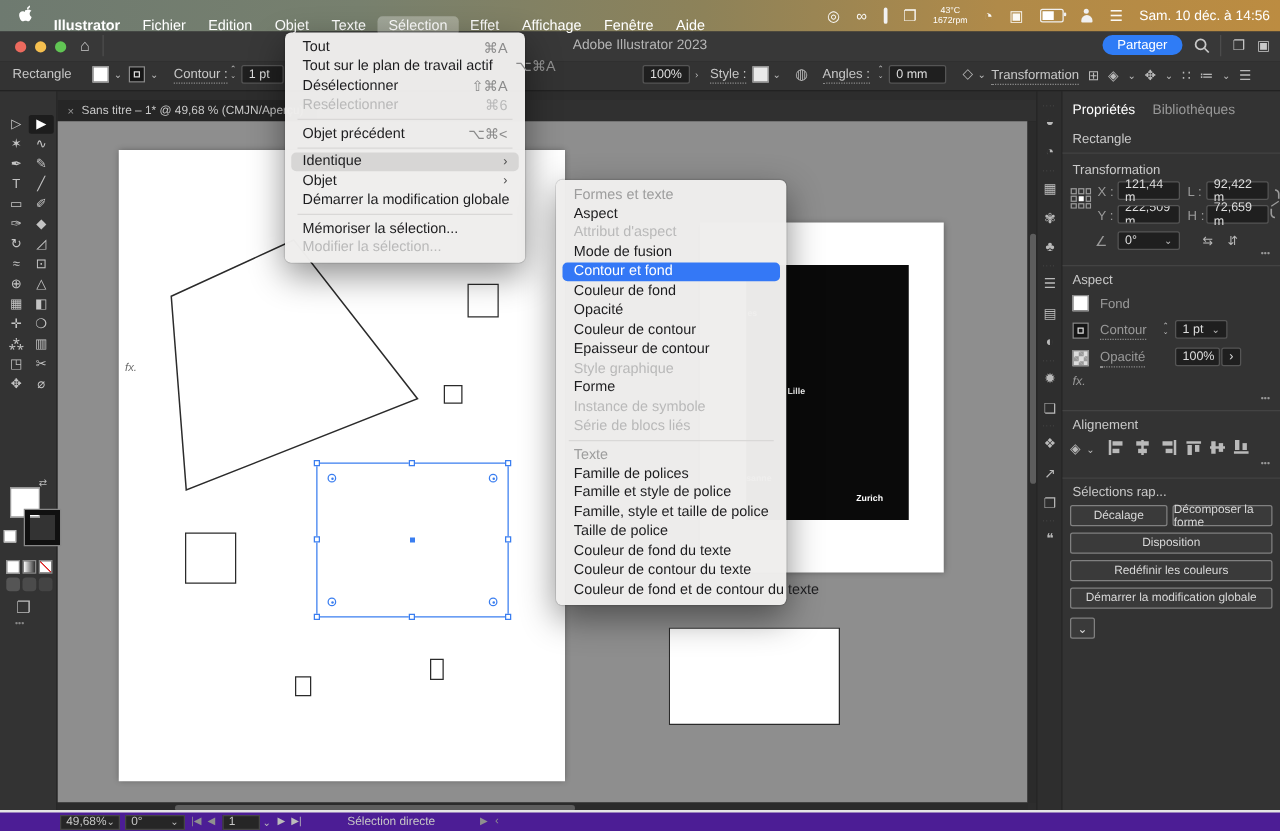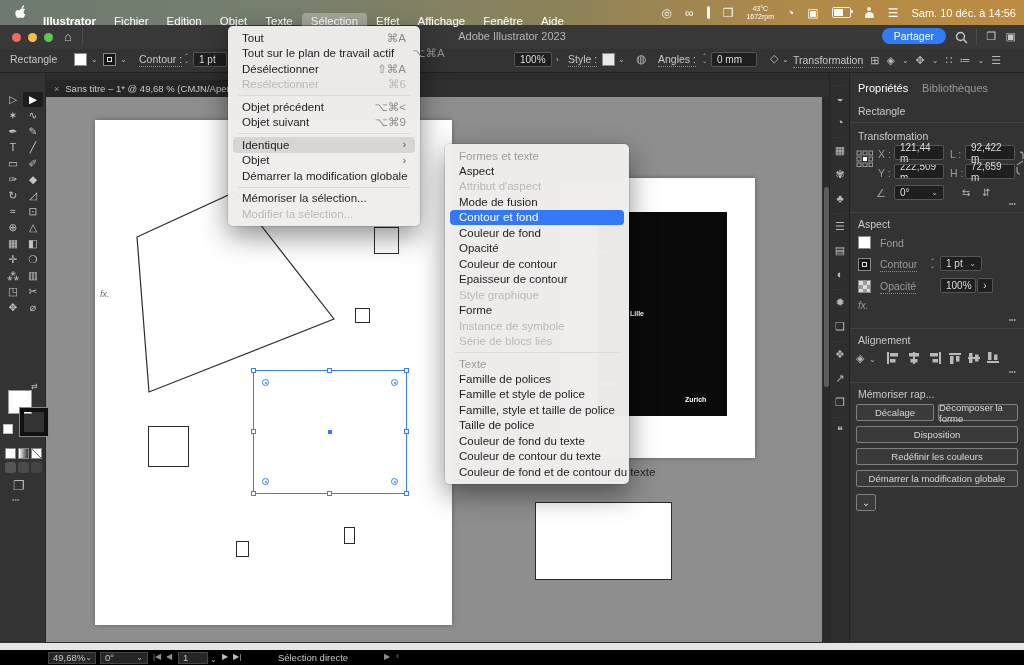--- a/index.html
+++ b/index.html
@@ -76,21 +76,21 @@
   .rp-sep{position:absolute;left:0;right:0;height:1px;background:#434343;}
   .rp-label{color:#c9c9c9;}
   .rp-dim{color:#9a9a9a;}
   .qbtn{position:absolute;height:17px;border:1px solid #808080;border-radius:2px;color:#d8d8d8;font-size:9.5px;
     display:flex;align-items:center;justify-content:center;box-sizing:border-box;background:#3a3a3a;}
   .checker{width:13px;height:13px;border:1px solid #8a8a8a;box-sizing:border-box;background-color:#ddd;
     background-image:linear-gradient(45deg,#999 25%,transparent 25%,transparent 75%,#999 75%),
                      linear-gradient(45deg,#999 25%,transparent 25%,transparent 75%,#999 75%);
     background-size:8px 8px;background-position:0 0,4px 4px;display:inline-block;}
   
-  .statusbar{position:absolute;left:0;bottom:0;width:1024px;height:15px;background:#000000;border-top:7px solid #e5e5e5;z-index:30;
+  .statusbar{position:absolute;left:0;bottom:0;width:1024px;height:15px;background:#4c1d95;border-top:2px solid #e5e5e5;z-index:30;
     font-size:9.5px;color:#c7c7c7;}
   .sfield{position:absolute;top:1.5px;height:12px;background:#262626;border:1px solid #454545;
     display:flex;align-items:center;padding:0 4px;box-sizing:border-box;}
   
   .menu{position:absolute;background:rgba(239,238,237,.98);border-radius:5px;
     box-shadow:0 10px 28px rgba(0,0,0,.45),0 0 0 1px rgba(0,0,0,.10);
     padding:4px 0;font-size:11.5px;color:#1d1d1f;z-index:50;}
   .mrow{display:flex;justify-content:space-between;align-items:center;height:15.5px;padding:0 9px;margin:0 5px;border-radius:4px;white-space:nowrap;}
   .mrow .ms{color:#8b8b8b;margin-left:18px;}
   .mrow.disabled,.mrow.disabled .ms{color:#b9b9b9;}
@@ -429,21 +429,21 @@
       </svg>
     <svg class="abs alicon" style="left:137px;top:280px;" width="12" height="12">
         <rect x="0" y="9" width="12" height="2"></rect>
         <rect x="1" y="0" width="3.5" height="8"></rect>
         <rect x="7" y="2.5" width="3.5" height="5.5"></rect>
       </svg>
     <span class="abs" style="right:8px;top:296px;font-size:7px;color:#9a9a9a;">•••</span>
     <span class="rp-sep" style="top:310px;"></span>
 
     
-    <span class="abs rp-label" style="left:8px;top:316px;">Mémoriser rap...</span>
+    <span class="abs rp-label" style="left:8px;top:316px;">Sélections rap...</span>
     <span class="qbtn" style="left:6px;top:332px;width:78px;">Décalage</span>
     <span class="qbtn" style="left:88px;top:332px;width:80px;">Décomposer la forme</span>
     <span class="qbtn" style="left:6px;top:376px;width:162px;">Redéfinir les couleurs</span>
     <span class="qbtn" style="left:6px;top:354px;width:162px;">Disposition</span>
     <span class="qbtn" style="left:6px;top:398px;width:162px;">Démarrer la modification globale</span>
     <span class="qbtn" style="left:6px;top:422px;width:20px;">⌄</span>
   </div>
 
   <div class="statusbar">
     <span class="sfield" style="left:48px;width:48px;justify-content:space-between;">
@@ -480,24 +480,20 @@
       </div>
     <div class="mrow disabled">
         <span>Resélectionner</span>
         <span class="ms">⌘6</span>
       </div>
     <div class="msep"></div>
     <div class="mrow">
         <span>Objet précédent</span>
         <span class="ms">⌥⌘&lt;</span>
       </div>
-    <div class="mrow">
-        <span>Objet suivant</span>
-        <span class="ms">⌥⌘9</span>
-      </div>
     <div class="msep"></div>
     <div class="mrow hovergray">
         <span>Identique</span>
         <span class="marr">›</span>
       </div>
     <div class="mrow">
         <span>Objet</span>
         <span class="marr">›</span>
       </div>
     <div class="mrow">

